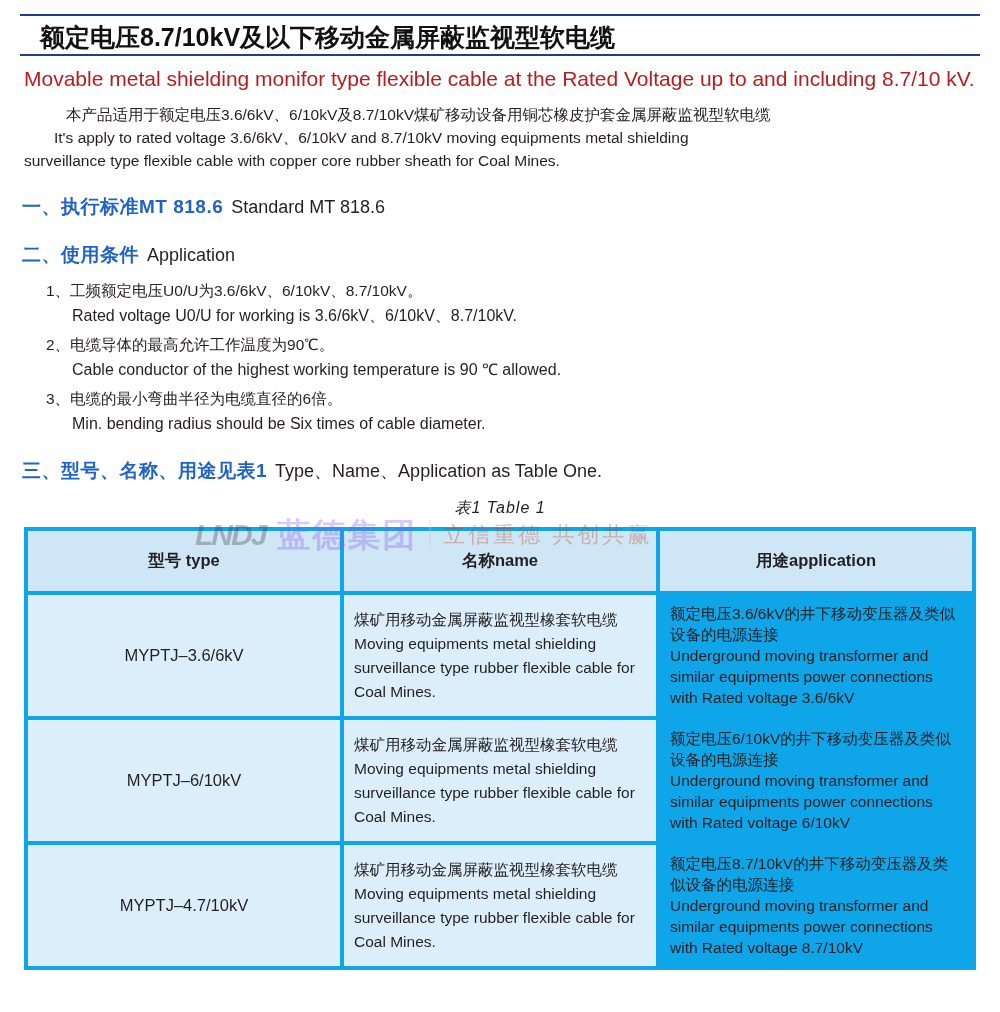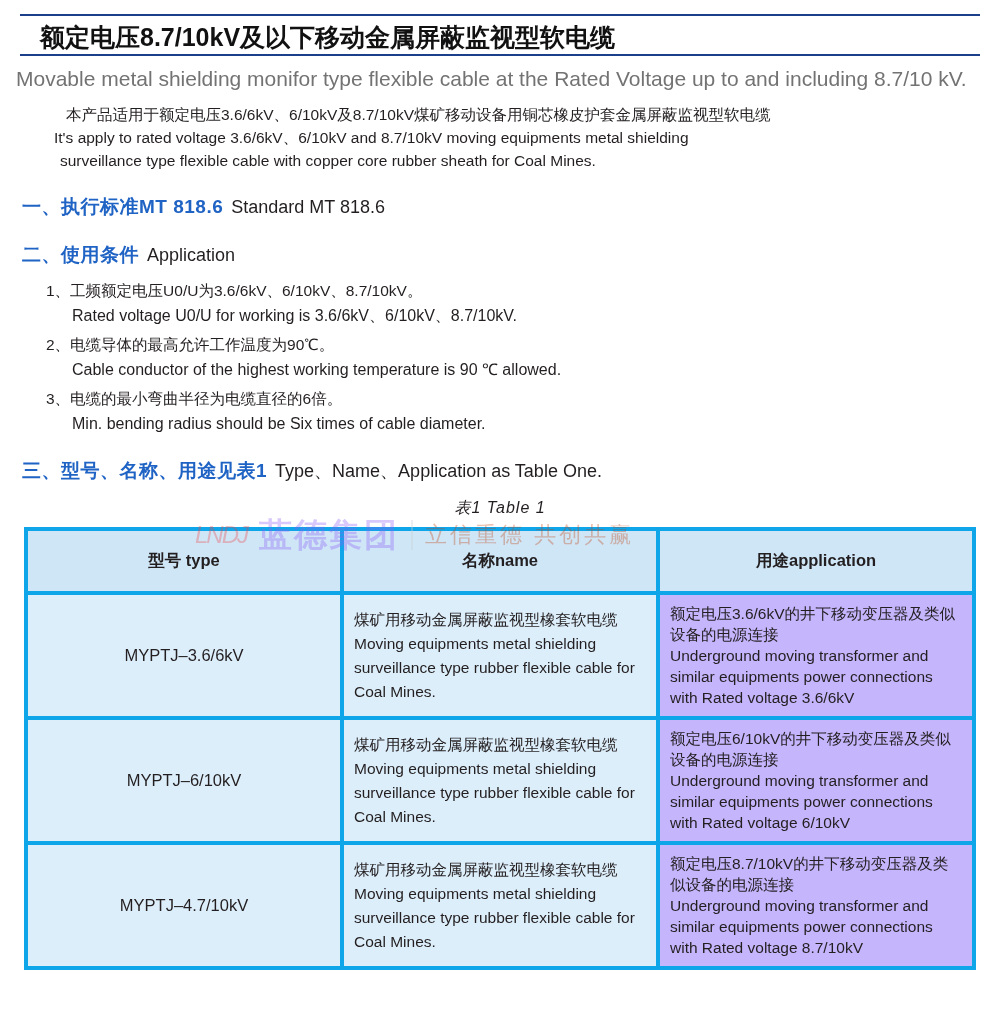--- a/index.html
+++ b/index.html
@@ -50,44 +50,43 @@
     white-space: nowrap;
   }
   .title-banner .right-block {
     width: 10px;
     background: #1b3f8b;
     flex: 0 0 auto;
   }
 
   
   .subtitle-en {
-    margin: 8px 24px 0 16px;
+    margin: 8px 24px 0 24px;
     font-size: 21px;
     line-height: 29px;
-    color: #737373;
+    color: #b91c1c;
   }
 
   
   .intro {
     margin: 10px 24px 0 24px;
     font-size: 15.5px;
     line-height: 23px;
     color: #231f20;
   }
   .intro .indent {
     display: block;
     text-indent: 42px;
   }
   .intro .indent2 {
     display: block;
     text-indent: 30px;
   }
   .intro .plain {
     display: block;
-    margin-left: 36px;
   }
 
   
   .section {
     margin: 22px 22px 0 22px;
     display: flex;
     align-items: baseline;
     gap: 8px;
   }
   .section .cn {
@@ -126,24 +125,24 @@
     top: 498px;
     width: 620px;
     height: 46px;
     display: flex;
     align-items: center;
     gap: 12px;
     opacity: 0.33;
     pointer-events: none;
   }
   .wm-logo {
-    font-size: 24px;
-    font-weight: normal;
+    font-size: 30px;
+    font-weight: bold;
     font-style: italic;
-    color: #ef4444;
+    color: #404040;
     letter-spacing: -2px;
   }
   .wm-cn {
     font-size: 33px;
     font-weight: bold;
     color: #8b5cf6;
     letter-spacing: 2px;
   }
   .wm-bar {
     width: 2px;
@@ -197,21 +196,21 @@
   }
   table.spec td.col-name {
     width: 344px;
     font-size: 15.5px;
     line-height: 24px;
     background: #ddeefb;
   }
   table.spec td.col-app {
     font-size: 15.5px;
     line-height: 21px;
-    background: #c4b5fd;
+    background: #0ea5e9;
   }
   .cell-cn {
     display: block;
   }
   .cell-en {
     display: block;
   }
 </style>
 </head>
 <body>

